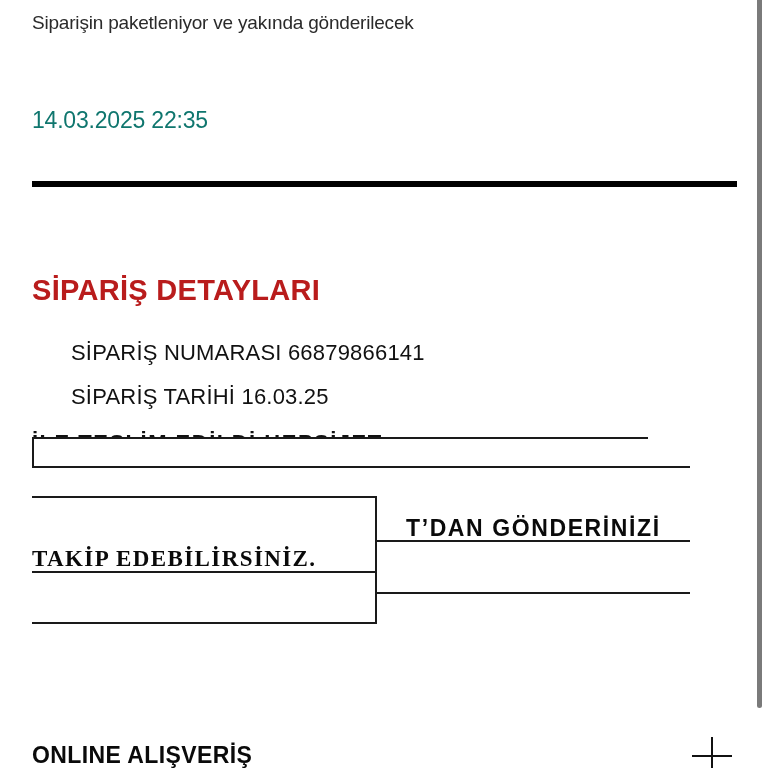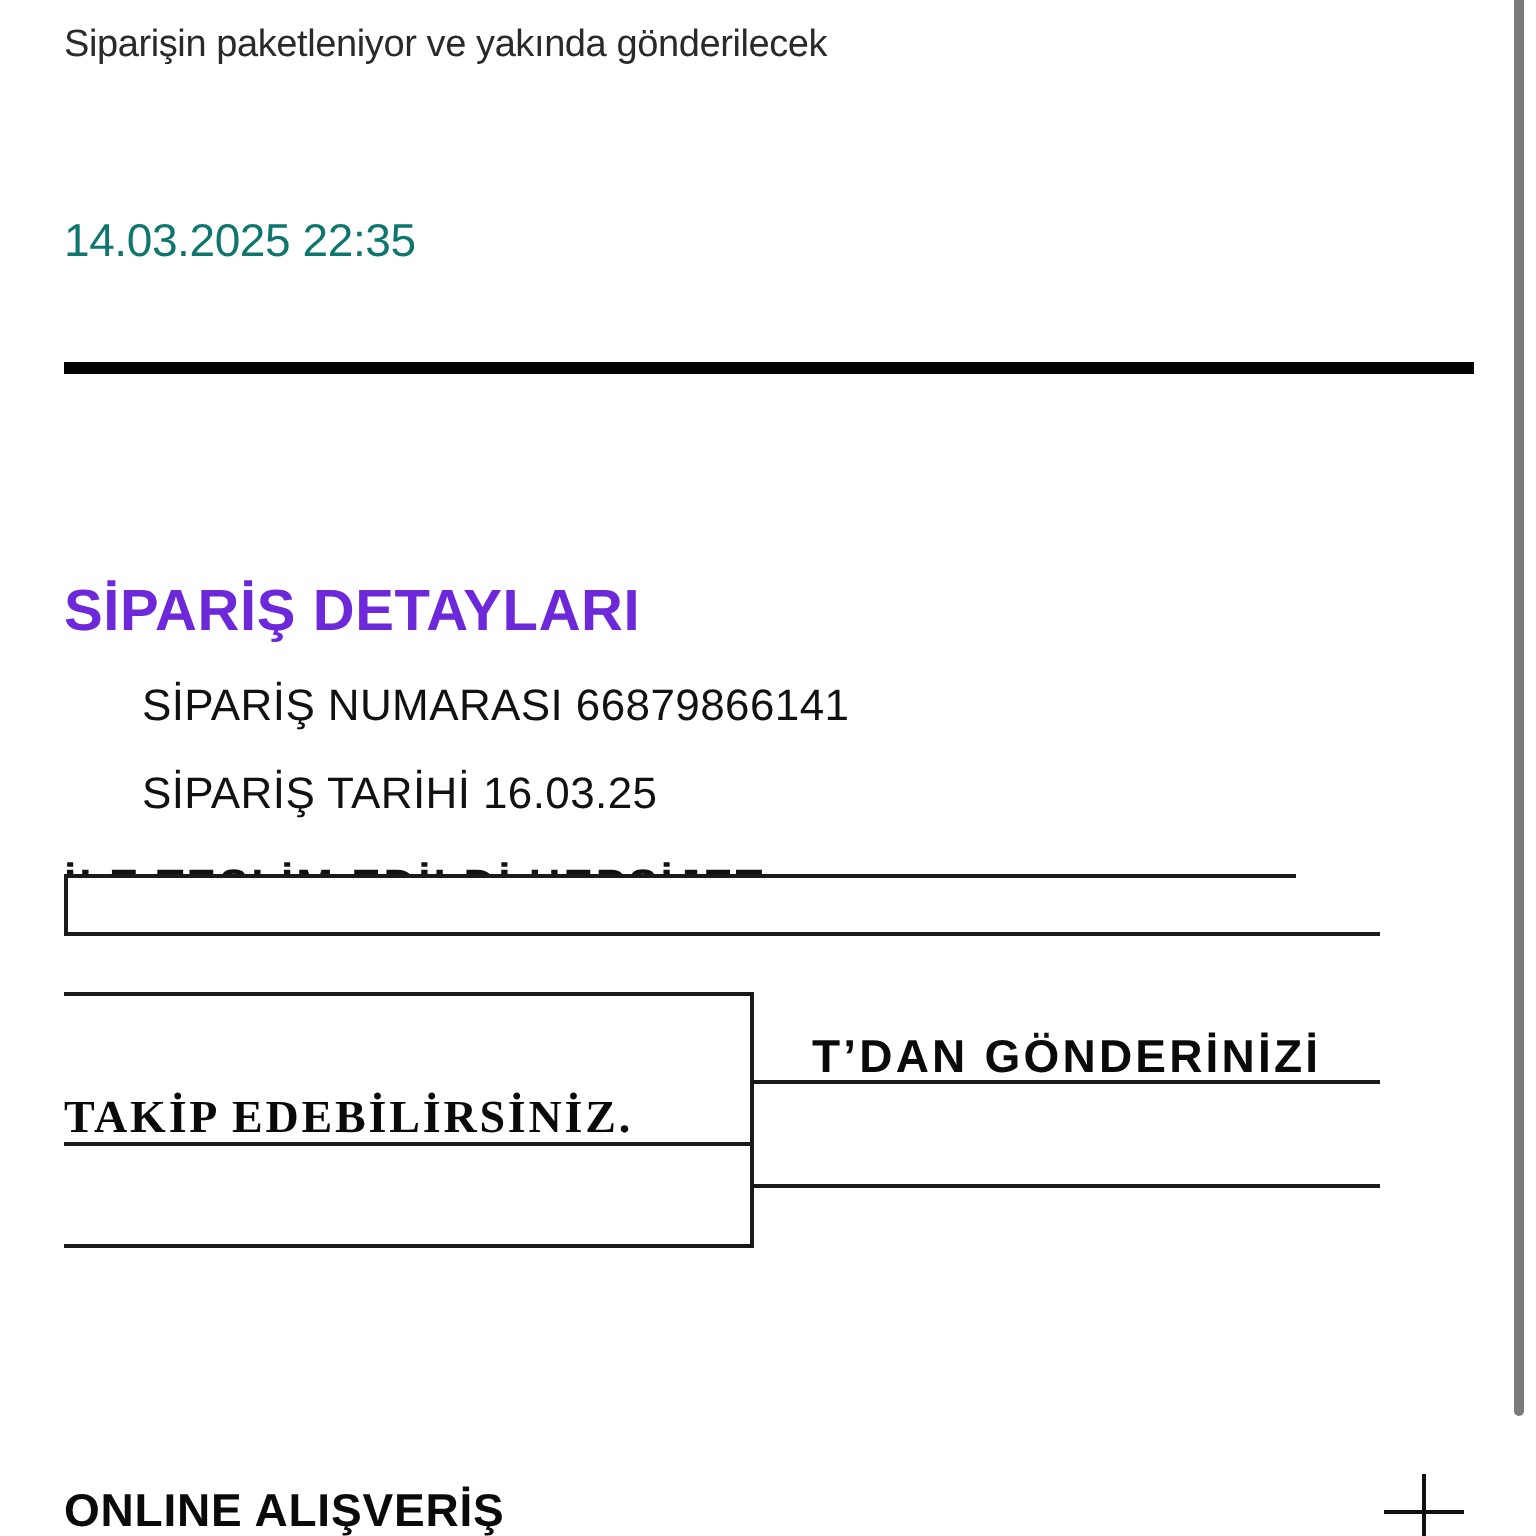--- a/index.html
+++ b/index.html
@@ -32,24 +32,24 @@
       letter-spacing: -0.2px;
       line-height: 30px;
       margin-top: 21px;
     }
     .divider {
       left: 32px; top: 181px;
       width: 705px; height: 6px;
       background: #000000;
     }
     .section-title {
-      left: 32px; top: 288px;
+      left: 32px; top: 272px;
       font-size: 29px;
       font-weight: bold;
-      color: #6d28d9;
+      color: #b91c1c;
       white-space: nowrap;
       letter-spacing: 0.3px;
       line-height: 36px;
     }
     .detail-line {
       left: 32px;
       font-size: 22px;
       color: #111111;
       white-space: nowrap;
       letter-spacing: 0.2px;

